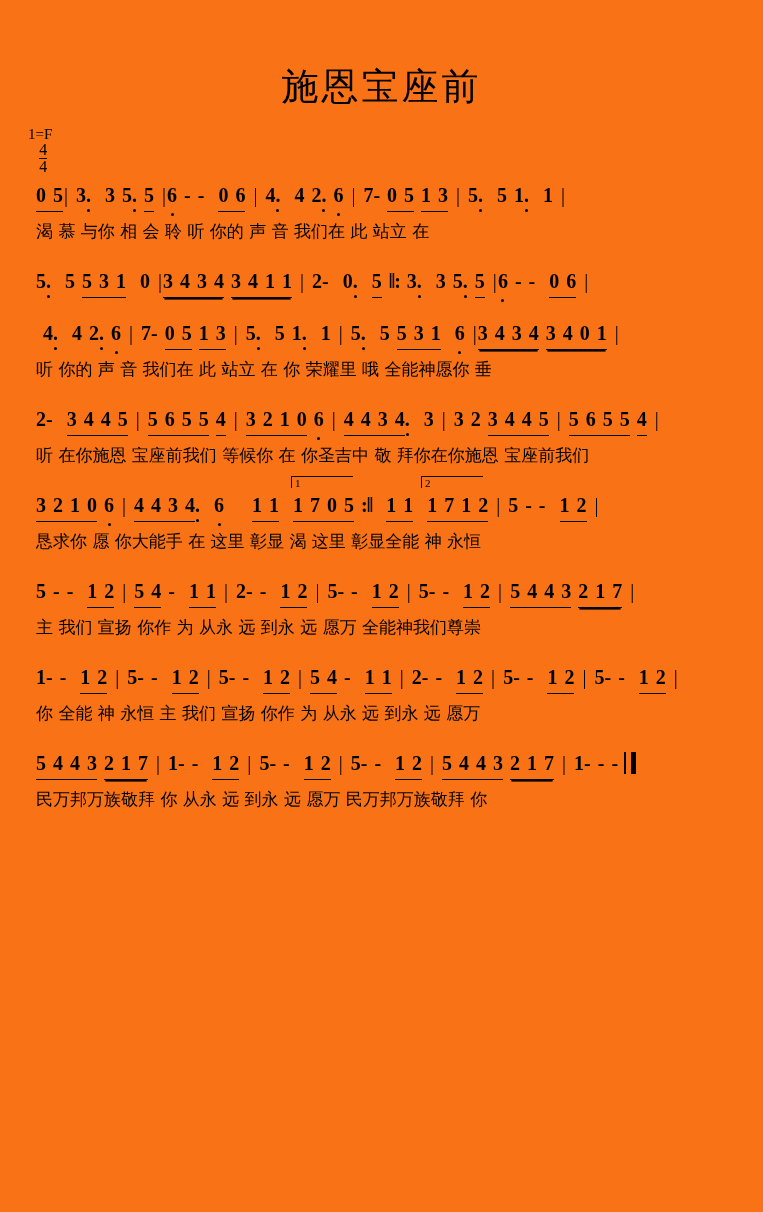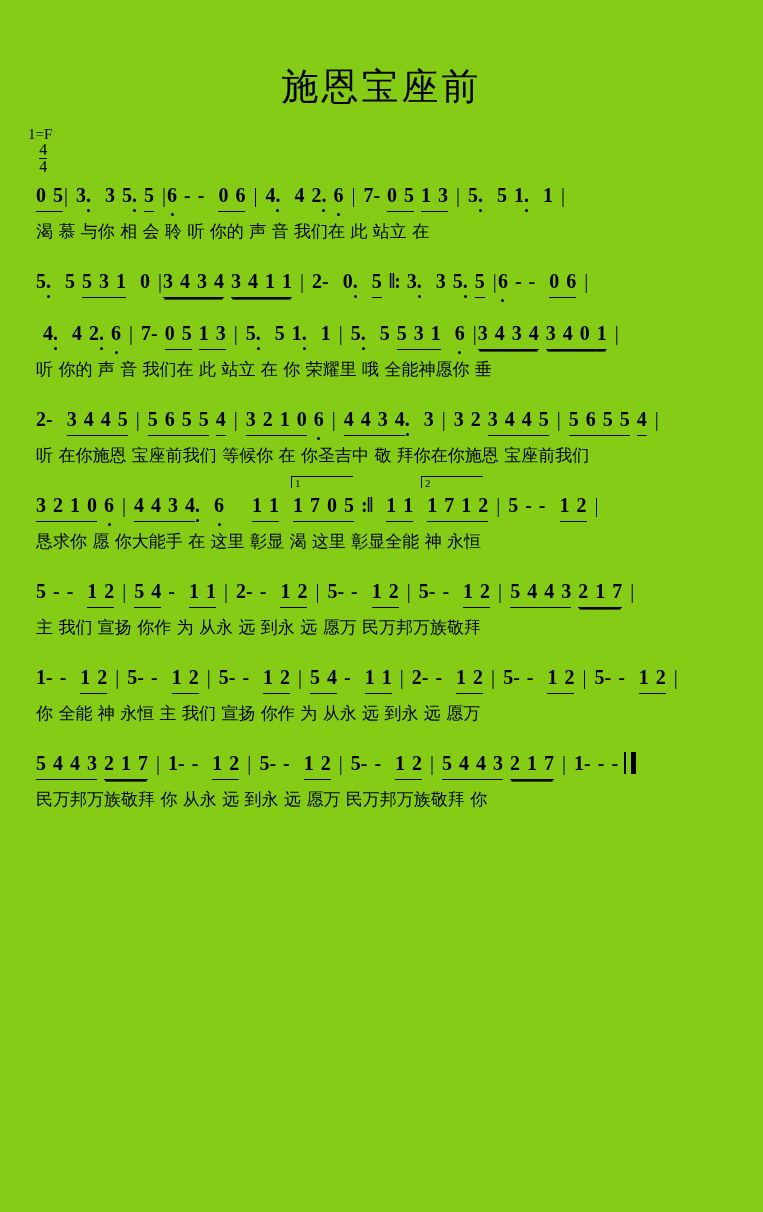--- a/index.html
+++ b/index.html
@@ -13,21 +13,21 @@
     position: relative;
     font-family: "DejaVu Sans", sans-serif;
     color: #000000;
     overflow: hidden;
   }
   .sheet {
     position: absolute;
     left: 0; top: 0;
     width: 763px;
     height: 1212px;
-    background: #84cc16;
+    background: #f97316;
   }
   .title {
     text-align: center;
     font-family: "DejaVu Sans", sans-serif;
     font-size: 37px;
     letter-spacing: 3px;
     margin-top: 62px;
     font-weight: 500;
   }
   .keysig {
@@ -160,21 +160,21 @@
       <div class="noteline">
         <span class="n u1">3<span class="sp"></span>2<span class="sp"></span>1<span class="sp"></span>0</span><span class="sp"></span><span class="n dotb">6</span><span class="sp"></span><span class="bar">|</span><span class="sp"></span><span class="n u1">4<span class="sp"></span>4<span class="sp"></span>3<span class="sp"></span>4</span><span class="dotb">.</span><span class="sp2"></span><span class="n dotb">6</span><span class="sp2"></span><span class="sp2"></span><span class="n u1">1<span class="sp"></span>1</span><span class="sp2"></span><span class="n u1">1<span class="sp"></span>7<span class="sp"></span>0<span class="sp"></span>5</span><span class="sp"></span><span class="repeat-end">:‖</span><span class="sp2"></span><span class="n u1">1<span class="sp"></span>1</span><span class="sp2"></span><span class="n u1">1<span class="sp"></span>7<span class="sp"></span>1<span class="sp"></span>2</span><span class="sp"></span><span class="bar">|</span><span class="sp"></span>5<span class="sp"></span>-<span class="sp"></span>-<span class="sp2"></span><span class="n u1">1<span class="sp"></span>2</span><span class="sp"></span><span class="bar">|</span>
       </div>
       <div class="lyricline">恳求你 愿 你大能手 在  这里 彰显 渴  这里 彰显全能 神   永恒</div>
     </div>
 
     <div class="system">
       <div class="noteline">
         <span>5<span class="sp"></span>-<span class="sp"></span>-</span><span class="sp2"></span><span class="n u1">1<span class="sp"></span>2</span><span class="sp"></span><span class="bar">|</span><span class="sp"></span><span class="n u1">5<span class="sp"></span>4</span><span class="sp"></span>-<span class="sp2"></span><span class="n u1">1<span class="sp"></span>1</span><span class="sp"></span><span class="bar">|</span><span class="sp"></span>2-<span class="sp"></span>-<span class="sp2"></span><span class="n u1">1<span class="sp"></span>2</span><span class="sp"></span><span class="bar">|</span><span class="sp"></span>5-<span class="sp"></span>-<span class="sp2"></span><span class="n u1">1<span class="sp"></span>2</span><span class="sp"></span><span class="bar">|</span><span class="sp"></span>5-<span class="sp"></span>-<span class="sp2"></span><span class="n u1">1<span class="sp"></span>2</span><span class="sp"></span><span class="bar">|</span><span class="sp"></span><span class="n u1">5<span class="sp"></span>4<span class="sp"></span>4<span class="sp"></span>3</span><span class="sp"></span><span class="n u2">2<span class="sp"></span>1<span class="sp"></span>7</span><span class="sp"></span><span class="bar">|</span>
       </div>
-      <div class="lyricline">主   我们 宣扬 你作 为  从永 远  到永 远  愿万 民万邦万族敬拜</div>
+      <div class="lyricline">主   我们 宣扬 你作 为  从永 远  到永 远  愿万 全能神我们尊崇</div>
     </div>
 
     <div class="system">
       <div class="noteline">
         <span>1-<span class="sp"></span>-</span><span class="sp2"></span><span class="n u1">1<span class="sp"></span>2</span><span class="sp"></span><span class="bar">|</span><span class="sp"></span>5-<span class="sp"></span>-<span class="sp2"></span><span class="n u1">1<span class="sp"></span>2</span><span class="sp"></span><span class="bar">|</span><span class="sp"></span>5-<span class="sp"></span>-<span class="sp2"></span><span class="n u1">1<span class="sp"></span>2</span><span class="sp"></span><span class="bar">|</span><span class="sp"></span><span class="n u1">5<span class="sp"></span>4</span><span class="sp"></span>-<span class="sp2"></span><span class="n u1">1<span class="sp"></span>1</span><span class="sp"></span><span class="bar">|</span><span class="sp"></span>2-<span class="sp"></span>-<span class="sp2"></span><span class="n u1">1<span class="sp"></span>2</span><span class="sp"></span><span class="bar">|</span><span class="sp"></span>5-<span class="sp"></span>-<span class="sp2"></span><span class="n u1">1<span class="sp"></span>2</span><span class="sp"></span><span class="bar">|</span><span class="sp"></span>5-<span class="sp"></span>-<span class="sp2"></span><span class="n u1">1<span class="sp"></span>2</span><span class="sp"></span><span class="bar">|</span>
       </div>
       <div class="lyricline">你  全能 神  永恒 主  我们 宣扬 你作 为  从永 远  到永 远  愿万</div>
     </div>
 
     <div class="system">

